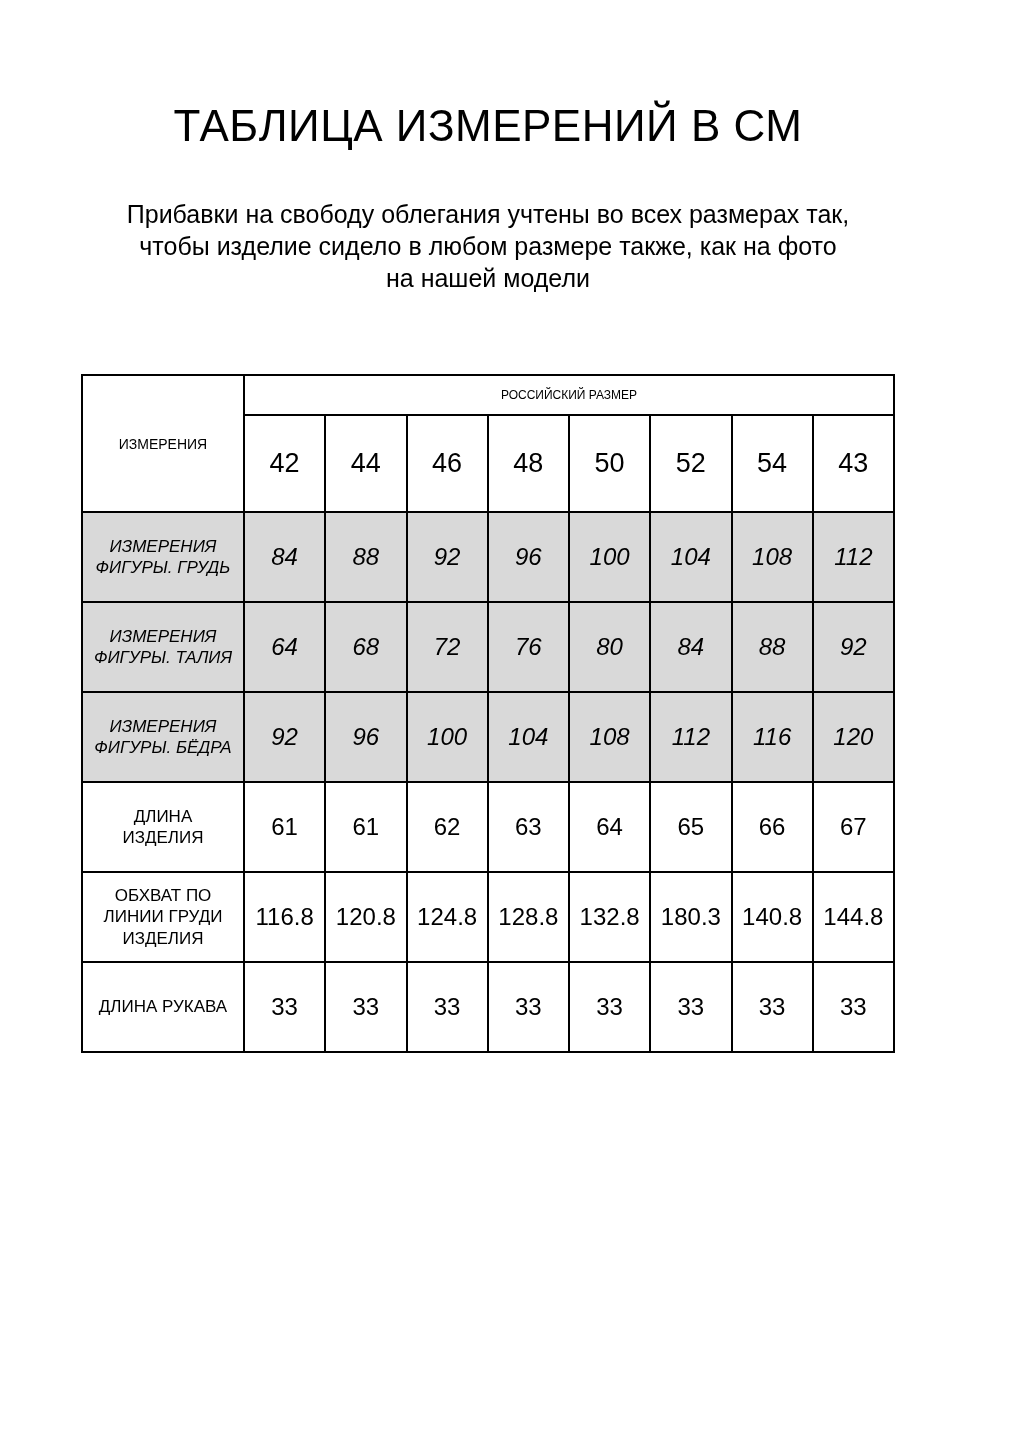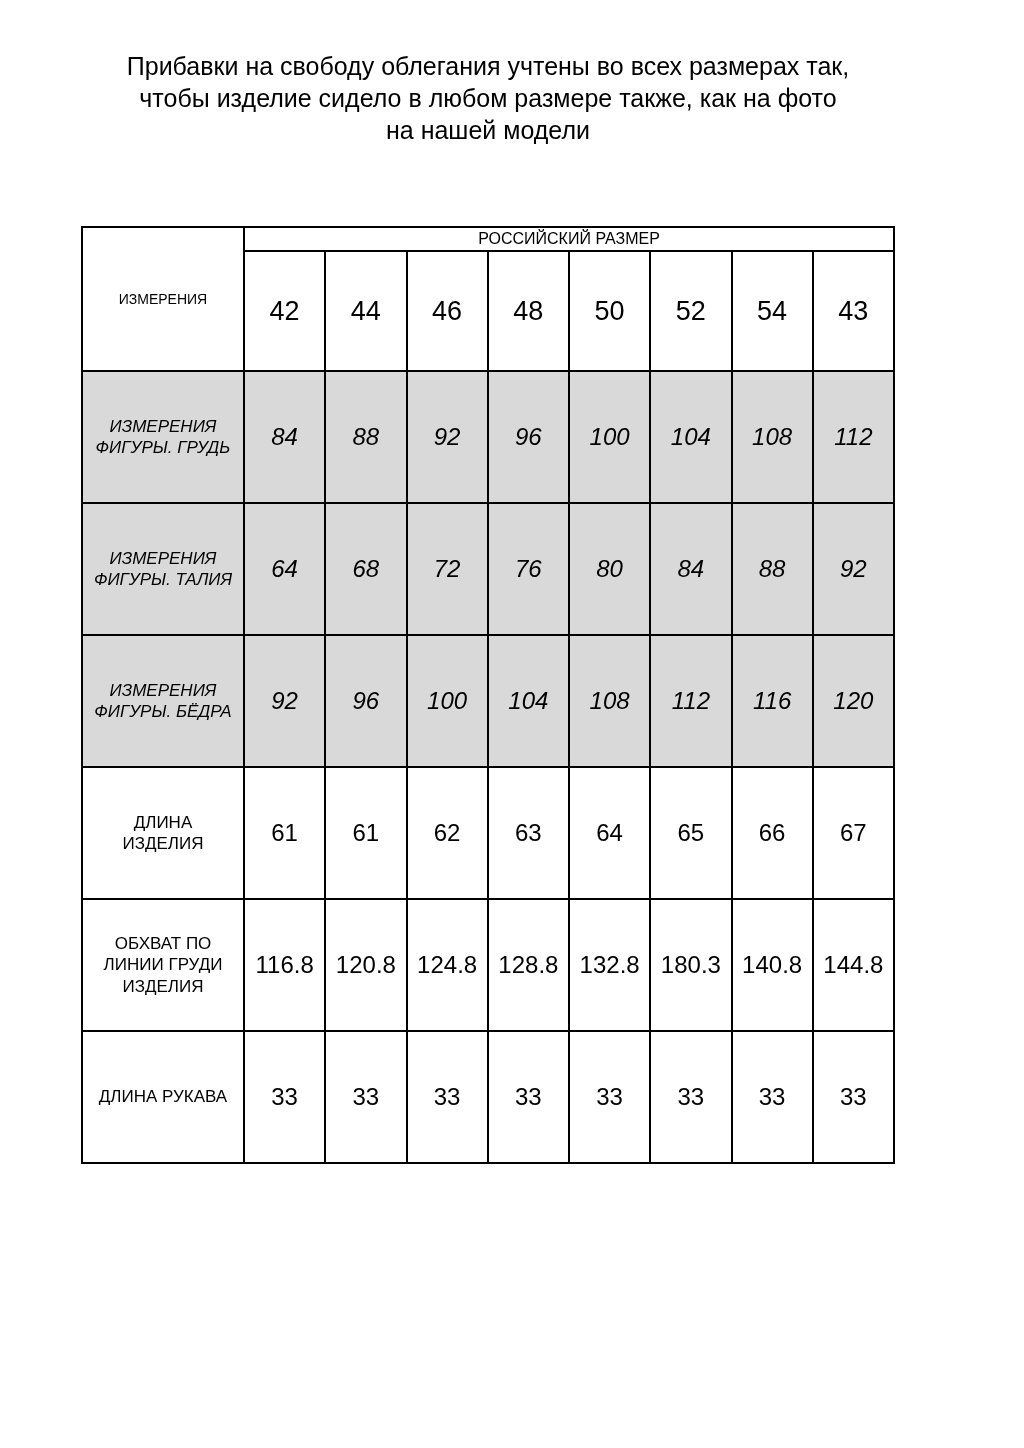--- a/index.html
+++ b/index.html
@@ -52,42 +52,43 @@
     vertical-align: middle;
     padding: 0;
     font-weight: 400;
   }
   .size-table col.label-col { width: 162px; }
   .corner-cell {
     font-size: 14px;
     padding: 0 8px;
   }
   .group-header-cell {
-    font-size: 16px;
-    height: 24px;
+    font-size: 12px;
+    height: 40px;
   }
   .size-cell {
     font-size: 27px;
     font-weight: 700;
-    height: 120px;
+    height: 97px;
   }
-  tbody tr { height: 132px; }
+  tbody tr { height: 90px; }
   tbody th.row-label {
     font-size: 17px;
     line-height: 1.25;
     padding: 0 10px;
   }
   tbody td.value-cell { font-size: 24px; text-align: center; }
   tr.shaded th, tr.shaded td { background: var(--shaded, #d9d9d9); }
   tr.italic th, tr.italic td { font-style: italic; }
 </style>
 </head>
 <body>
 
 <div class="content">
+  <h1 class="title">ТАБЛИЦА ИЗМЕРЕНИЙ В СМ</h1>
   <div class="note" id="fit-note">Прибавки на свободу облегания учтены во всех размерах так,<br>чтобы изделие сидело в любом размере также, как на фото<br>на нашей модели</div>
 
   <table class="size-table">
     <colgroup>
       <col class="label-col">
     </colgroup>
     <thead>
       <tr>
         <th rowspan="2" class="corner-cell">ИЗМЕРЕНИЯ</th>
         <th colspan="8" class="group-header-cell">РОССИЙСКИЙ РАЗМЕР</th>

